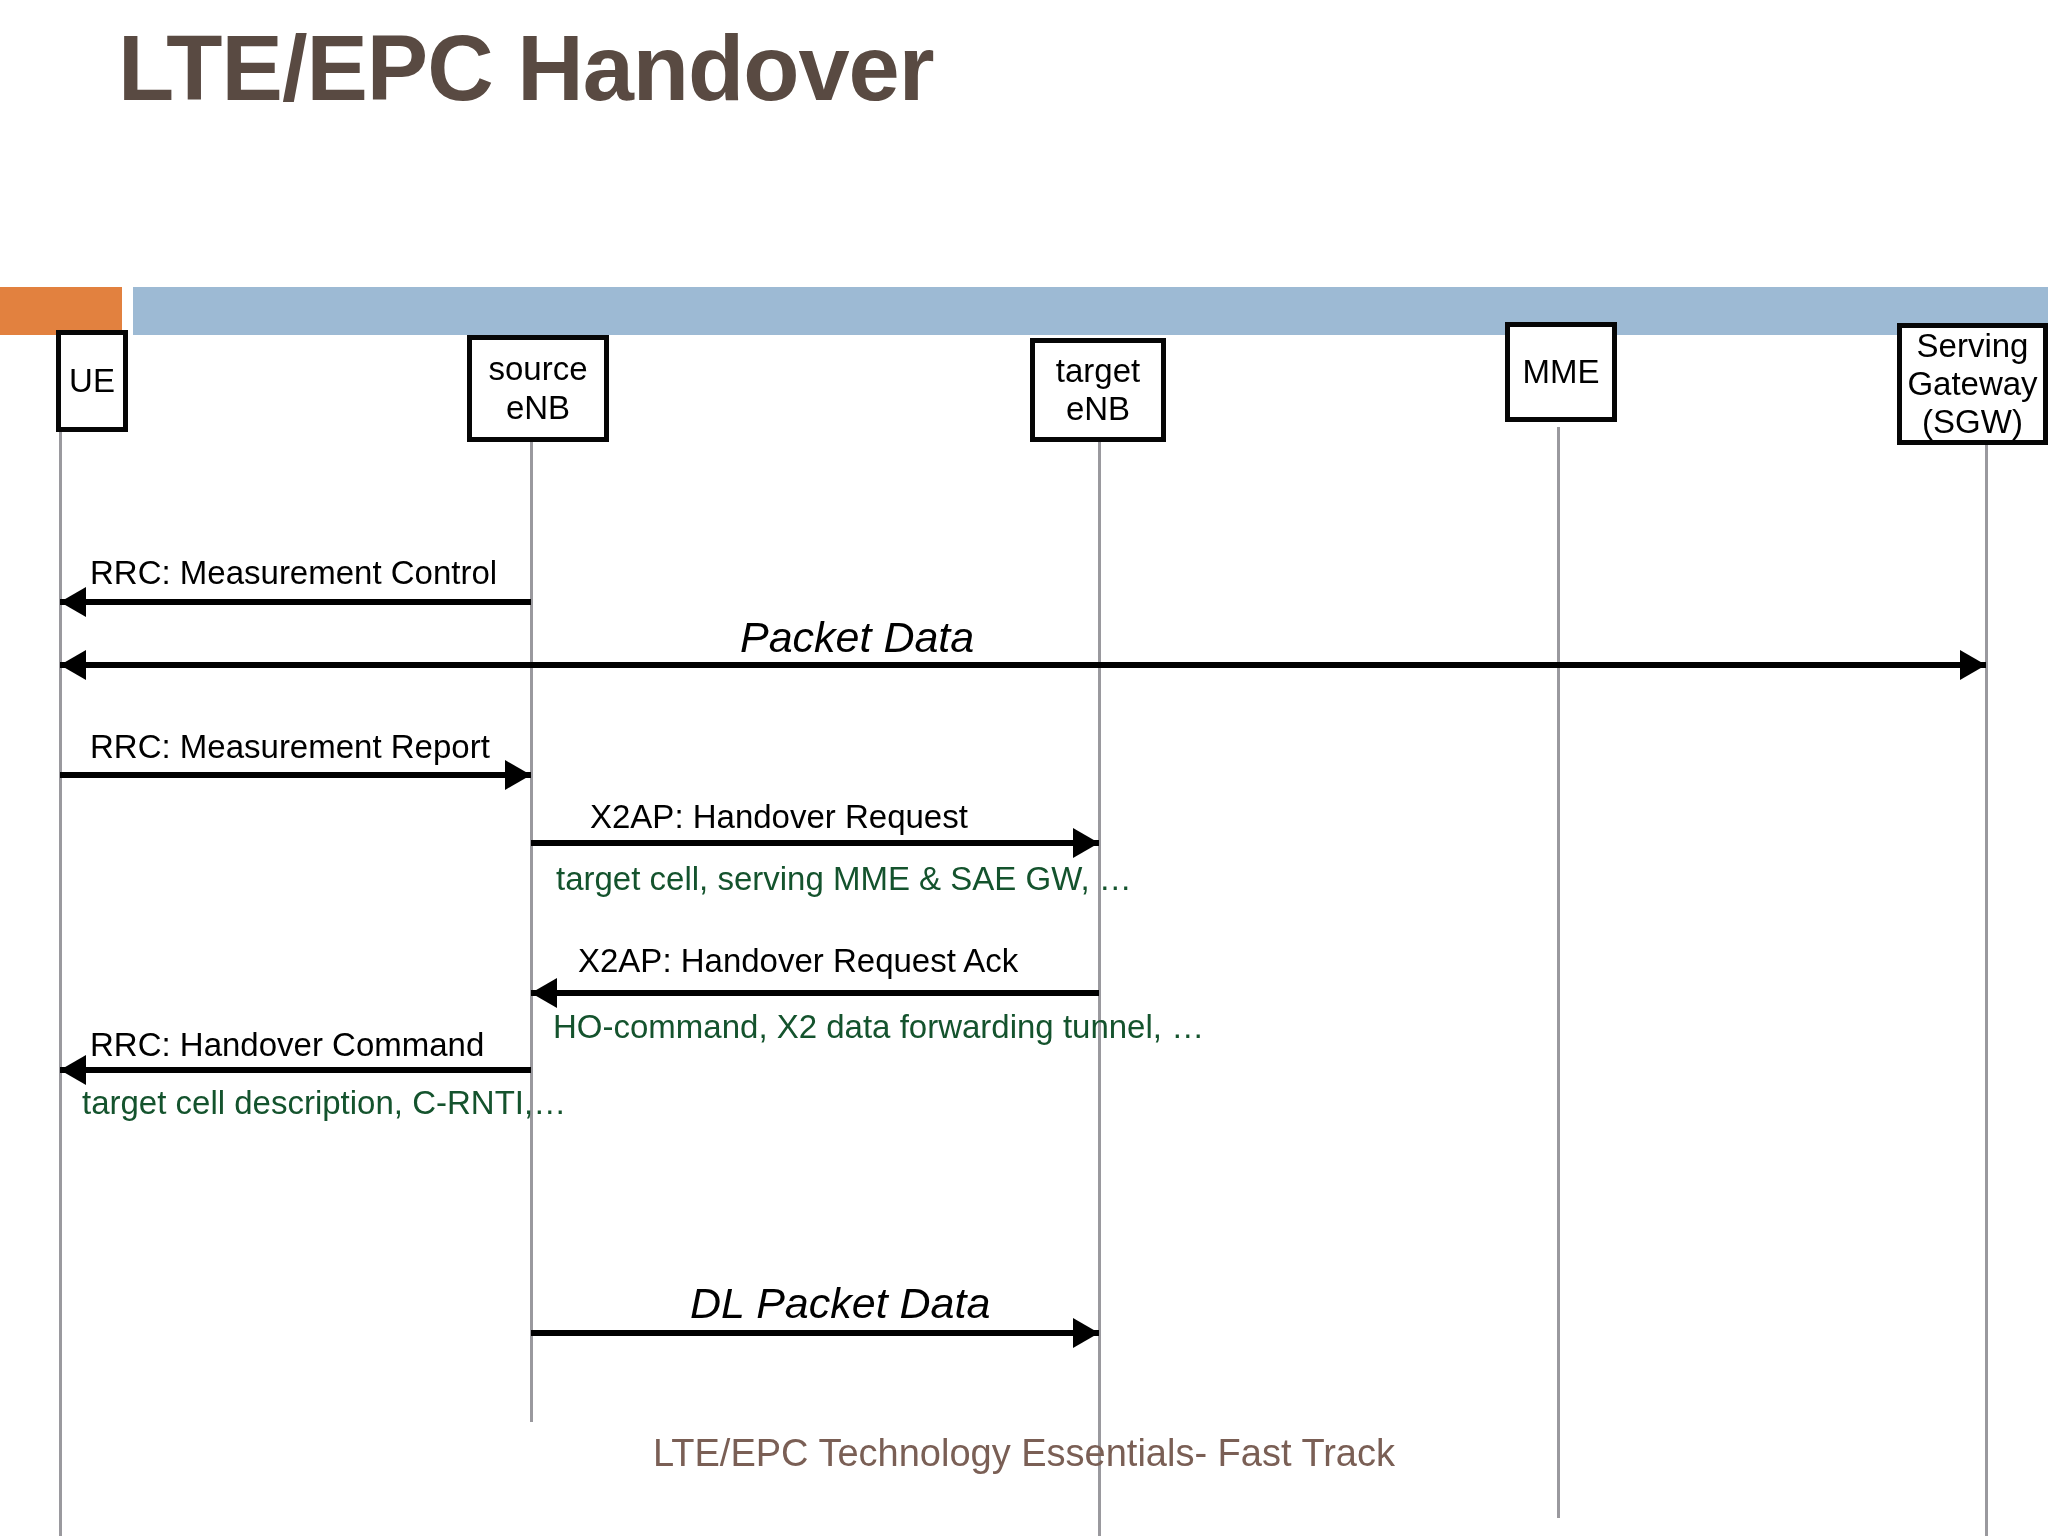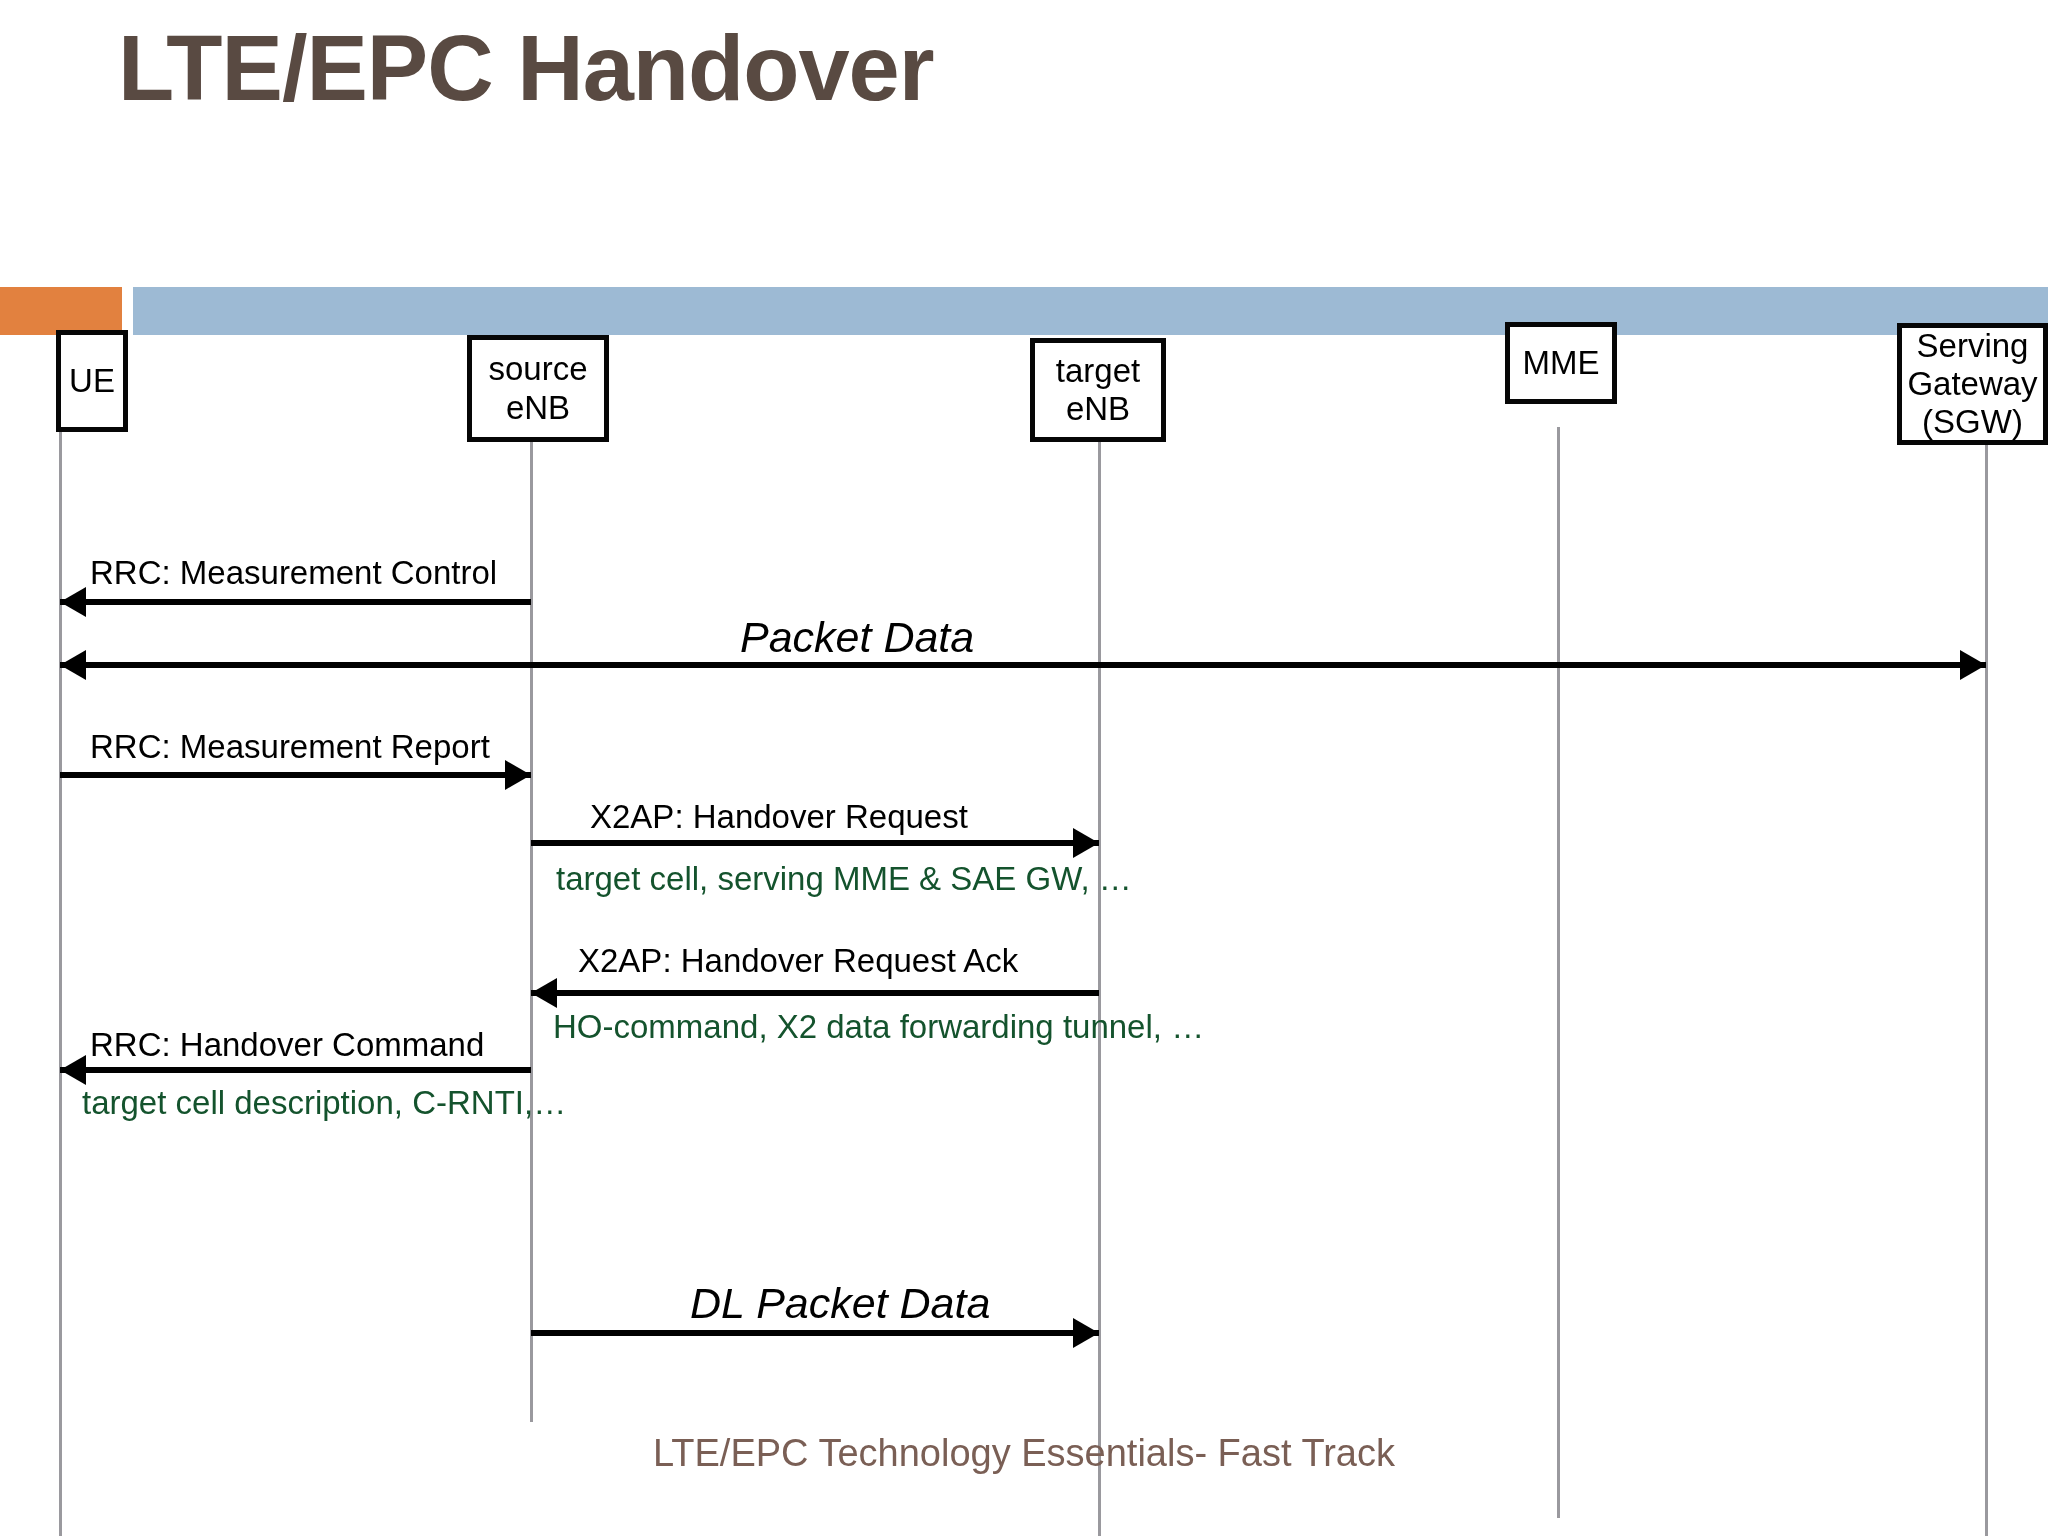--- a/index.html
+++ b/index.html
@@ -108,21 +108,21 @@
         <span class="node-line">UE</span>
       </div>
       <div class="node-box" style="left: 467px; top: 335px; width: 142px; height: 107px;">
         <span class="node-line">source</span>
         <span class="node-line">eNB</span>
       </div>
       <div class="node-box" style="left: 1030px; top: 338px; width: 136px; height: 104px;">
         <span class="node-line">target</span>
         <span class="node-line">eNB</span>
       </div>
-      <div class="node-box" style="left: 1505px; top: 322px; width: 112px; height: 82px;">
+      <div class="node-box" style="left: 1505px; top: 322px; width: 112px; height: 100px;">
         <span class="node-line">MME</span>
       </div>
       <div class="node-box" style="left: 1897px; top: 323px; width: 151px; height: 122px;">
         <span class="node-line">Serving</span>
         <span class="node-line">Gateway</span>
         <span class="node-line">(SGW)</span>
       </div>
     </div>
   <div id="messages">
       <div class="msg">

